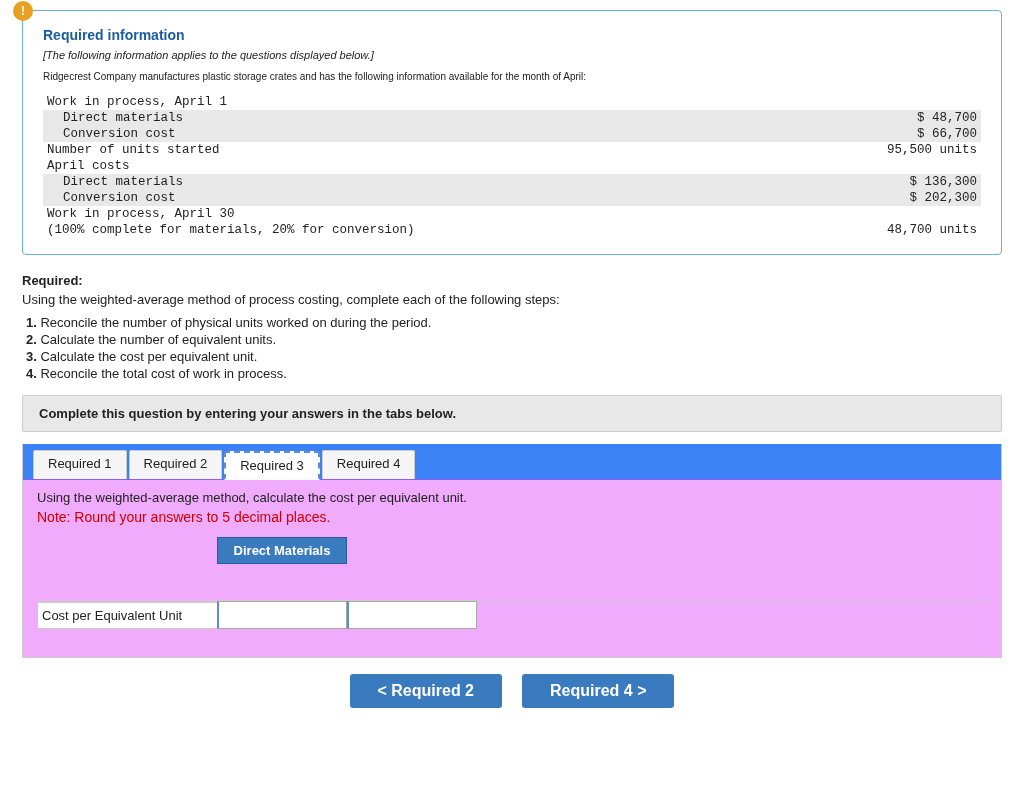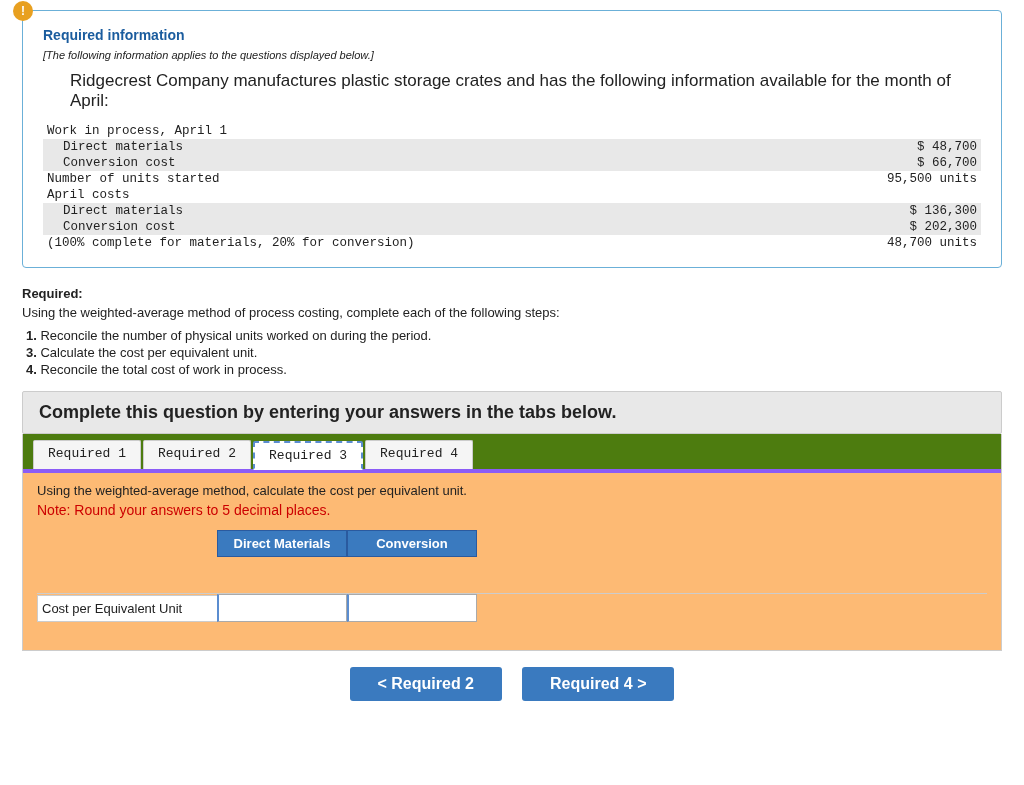--- a/index.html
+++ b/index.html
@@ -44,23 +44,22 @@
       font-weight: bold;
       font-size: 14px;
       margin-bottom: 6px;
     }
     .info-subtitle {
       font-style: italic;
       margin-bottom: 10px;
       font-size: 11px;
     }
     .info-body {
-      font-size: 17px;
+      font-size: 10px;
       margin-bottom: 12px;
-      margin-left: 27px;
     }
     .data-table {
       font-family: 'Courier New', monospace;
       font-size: 12.5px;
       width: 100%;
       border-collapse: collapse;
     }
     .data-table td {
       padding: 1px 4px;
     }
@@ -88,38 +87,37 @@
     }
     .steps-list li span.num {
       font-weight: bold;
     }
 
     
     .complete-box {
       background: #e8e8e8;
       border: 1px solid #ccc;
       padding: 10px 16px;
-      margin-bottom: 0;
-      font-weight: bold;
-      font-size: 18px;
+      margin-bottom: 12px;
+      font-weight: bold;
+      font-size: 13px;
       border-radius: 2px;
     }
 
     
     .tabs-container {
       border: 1px solid #ccc;
       border-top: none;
     }
     .tabs-row {
       display: flex;
-      border-bottom: 4px solid #8b5cf6;
-      background: #4d7c0f;
+      border-bottom: 1px solid #8b5cf6;
+      background: #3b82f6;
       padding: 6px 10px 0 10px;
       gap: 2px;
-      font-family: Liberation Mono, monospace;
     }
     .tab {
       padding: 5px 14px;
       border: 1px solid #ccc;
       border-bottom: none;
       cursor: pointer;
       background: #f5f5f5;
       font-size: 13px;
       border-radius: 2px 2px 0 0;
     }
@@ -128,21 +126,21 @@
       border: 2px dashed #5b8dd0;
       border-bottom: 2px solid #fff;
       position: relative;
       bottom: -1px;
       font-weight: normal;
     }
 
     
     .tab-content {
       padding: 10px 14px 14px 14px;
-      background: #fdba74;
+      background: #f0abfc;
     }
     .tab-instruction {
       font-size: 13px;
       margin-bottom: 4px;
     }
     .tab-note {
       color: #cc0000;
       font-size: 14px;
       margin-bottom: 12px;
     }
@@ -251,32 +249,37 @@
           </tr>
           <tr class="row-shaded">
             <td class="indent1">Direct materials</td>
             <td class="val-col">$ 136,300</td>
           </tr>
           <tr class="row-shaded">
             <td class="indent1">Conversion cost</td>
             <td class="val-col">$ 202,300</td>
           </tr>
           <tr>
+            <td>Work in process, April 30</td>
+            <td class="val-col"></td>
+          </tr>
+          <tr>
             <td>(100% complete for materials, 20% for conversion)</td>
             <td class="val-col">48,700 units</td>
           </tr>
         </tbody>
     </table>
   </div>
 
   <div class="required-section">
     <div class="required-label">Required:</div>
     <div class="required-body">Using the weighted-average method of process costing, complete each of the following steps:</div>
     <ul class="steps-list" id="steps-list">
     <li><span class="num">1.</span> Reconcile the number of physical units worked on during the period.</li>
+        <li><span class="num">2.</span> Calculate the number of equivalent units.</li>
         <li><span class="num">3.</span> Calculate the cost per equivalent unit.</li>
         <li><span class="num">4.</span> Reconcile the total cost of work in process.</li>
       </ul>
   </div>
 
   <div class="complete-box">Complete this question by entering your answers in the tabs below.</div>
 
   <div class="tabs-container">
     <div class="tabs-row" id="tabs-row">
     <div class="tab">Required 1</div>
@@ -286,21 +289,20 @@
       </div>
 
     <div class="tab-content">
       <div class="tab-instruction">Using the weighted-average method, calculate the cost per equivalent unit.</div>
       <div class="tab-note">Note: Round your answers to 5 decimal places.</div>
 
       <div class="answer-section">
         <div class="answer-header-row">
           <div class="answer-label-col"></div>
           <div class="answer-header-cell">Direct Materials</div>
-          <div class="answer-header-cell">Conversion</div>
         </div>
         <div class="answer-data-row">
           <div class="answer-row-label">Cost per Equivalent Unit</div>
           <input class="answer-input" type="text" value="" style="">
           <input class="answer-input" type="text" value="" style="">
         </div>
       </div>
     </div>
   </div>
 

